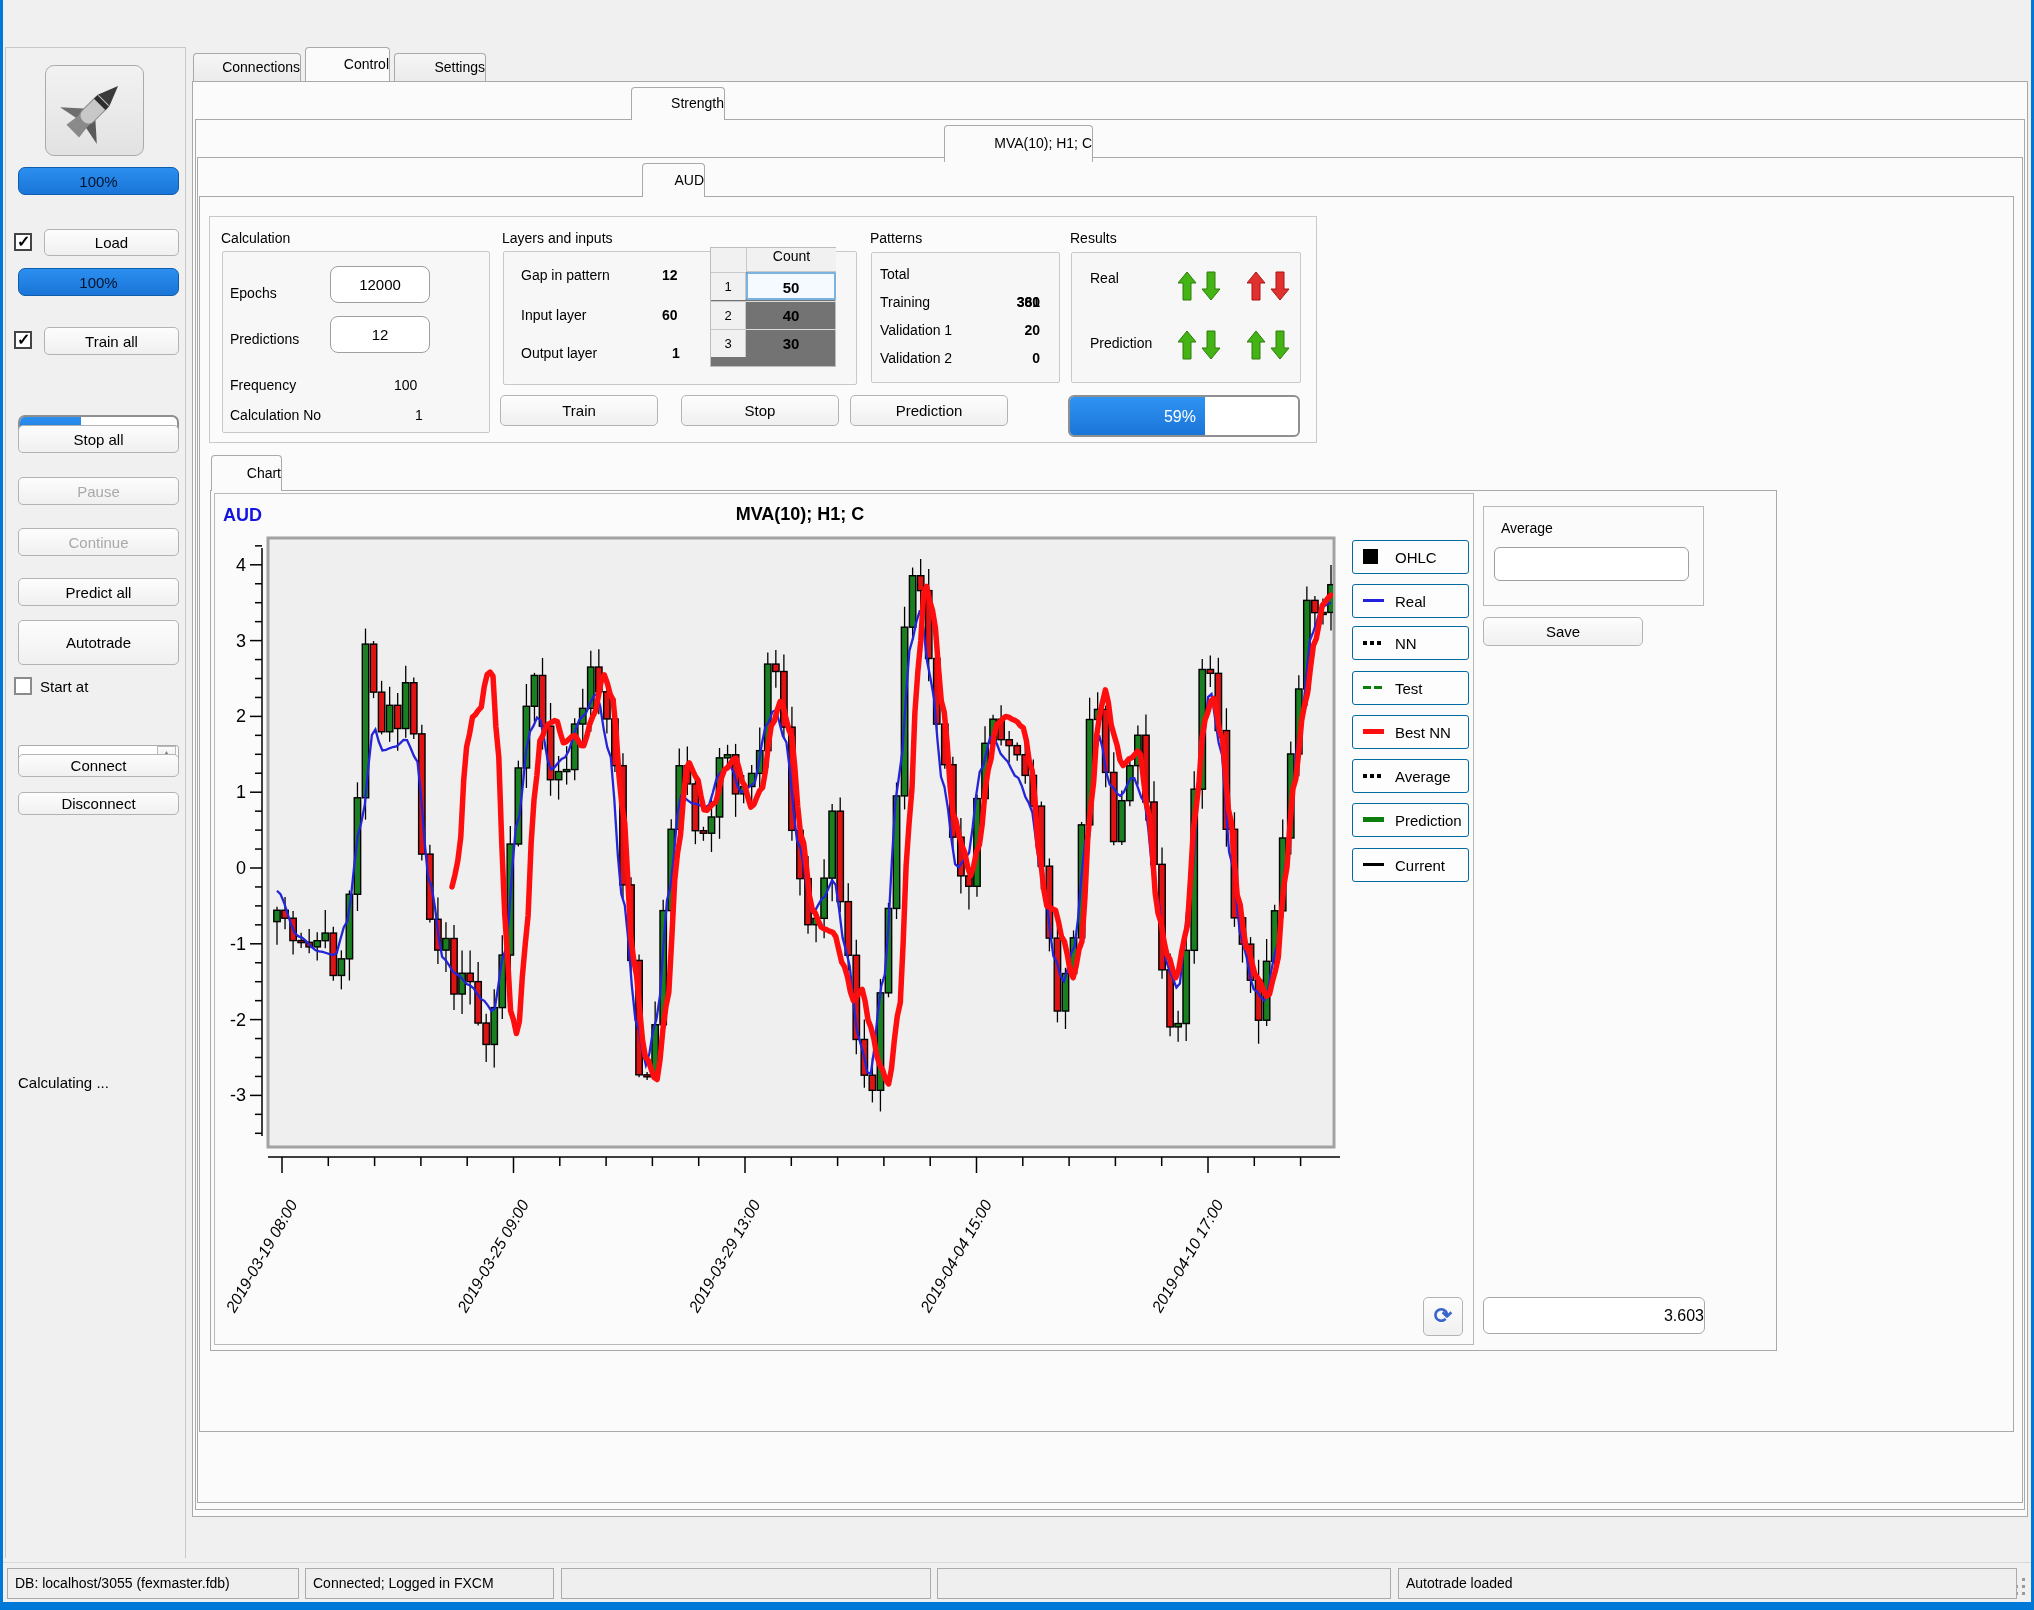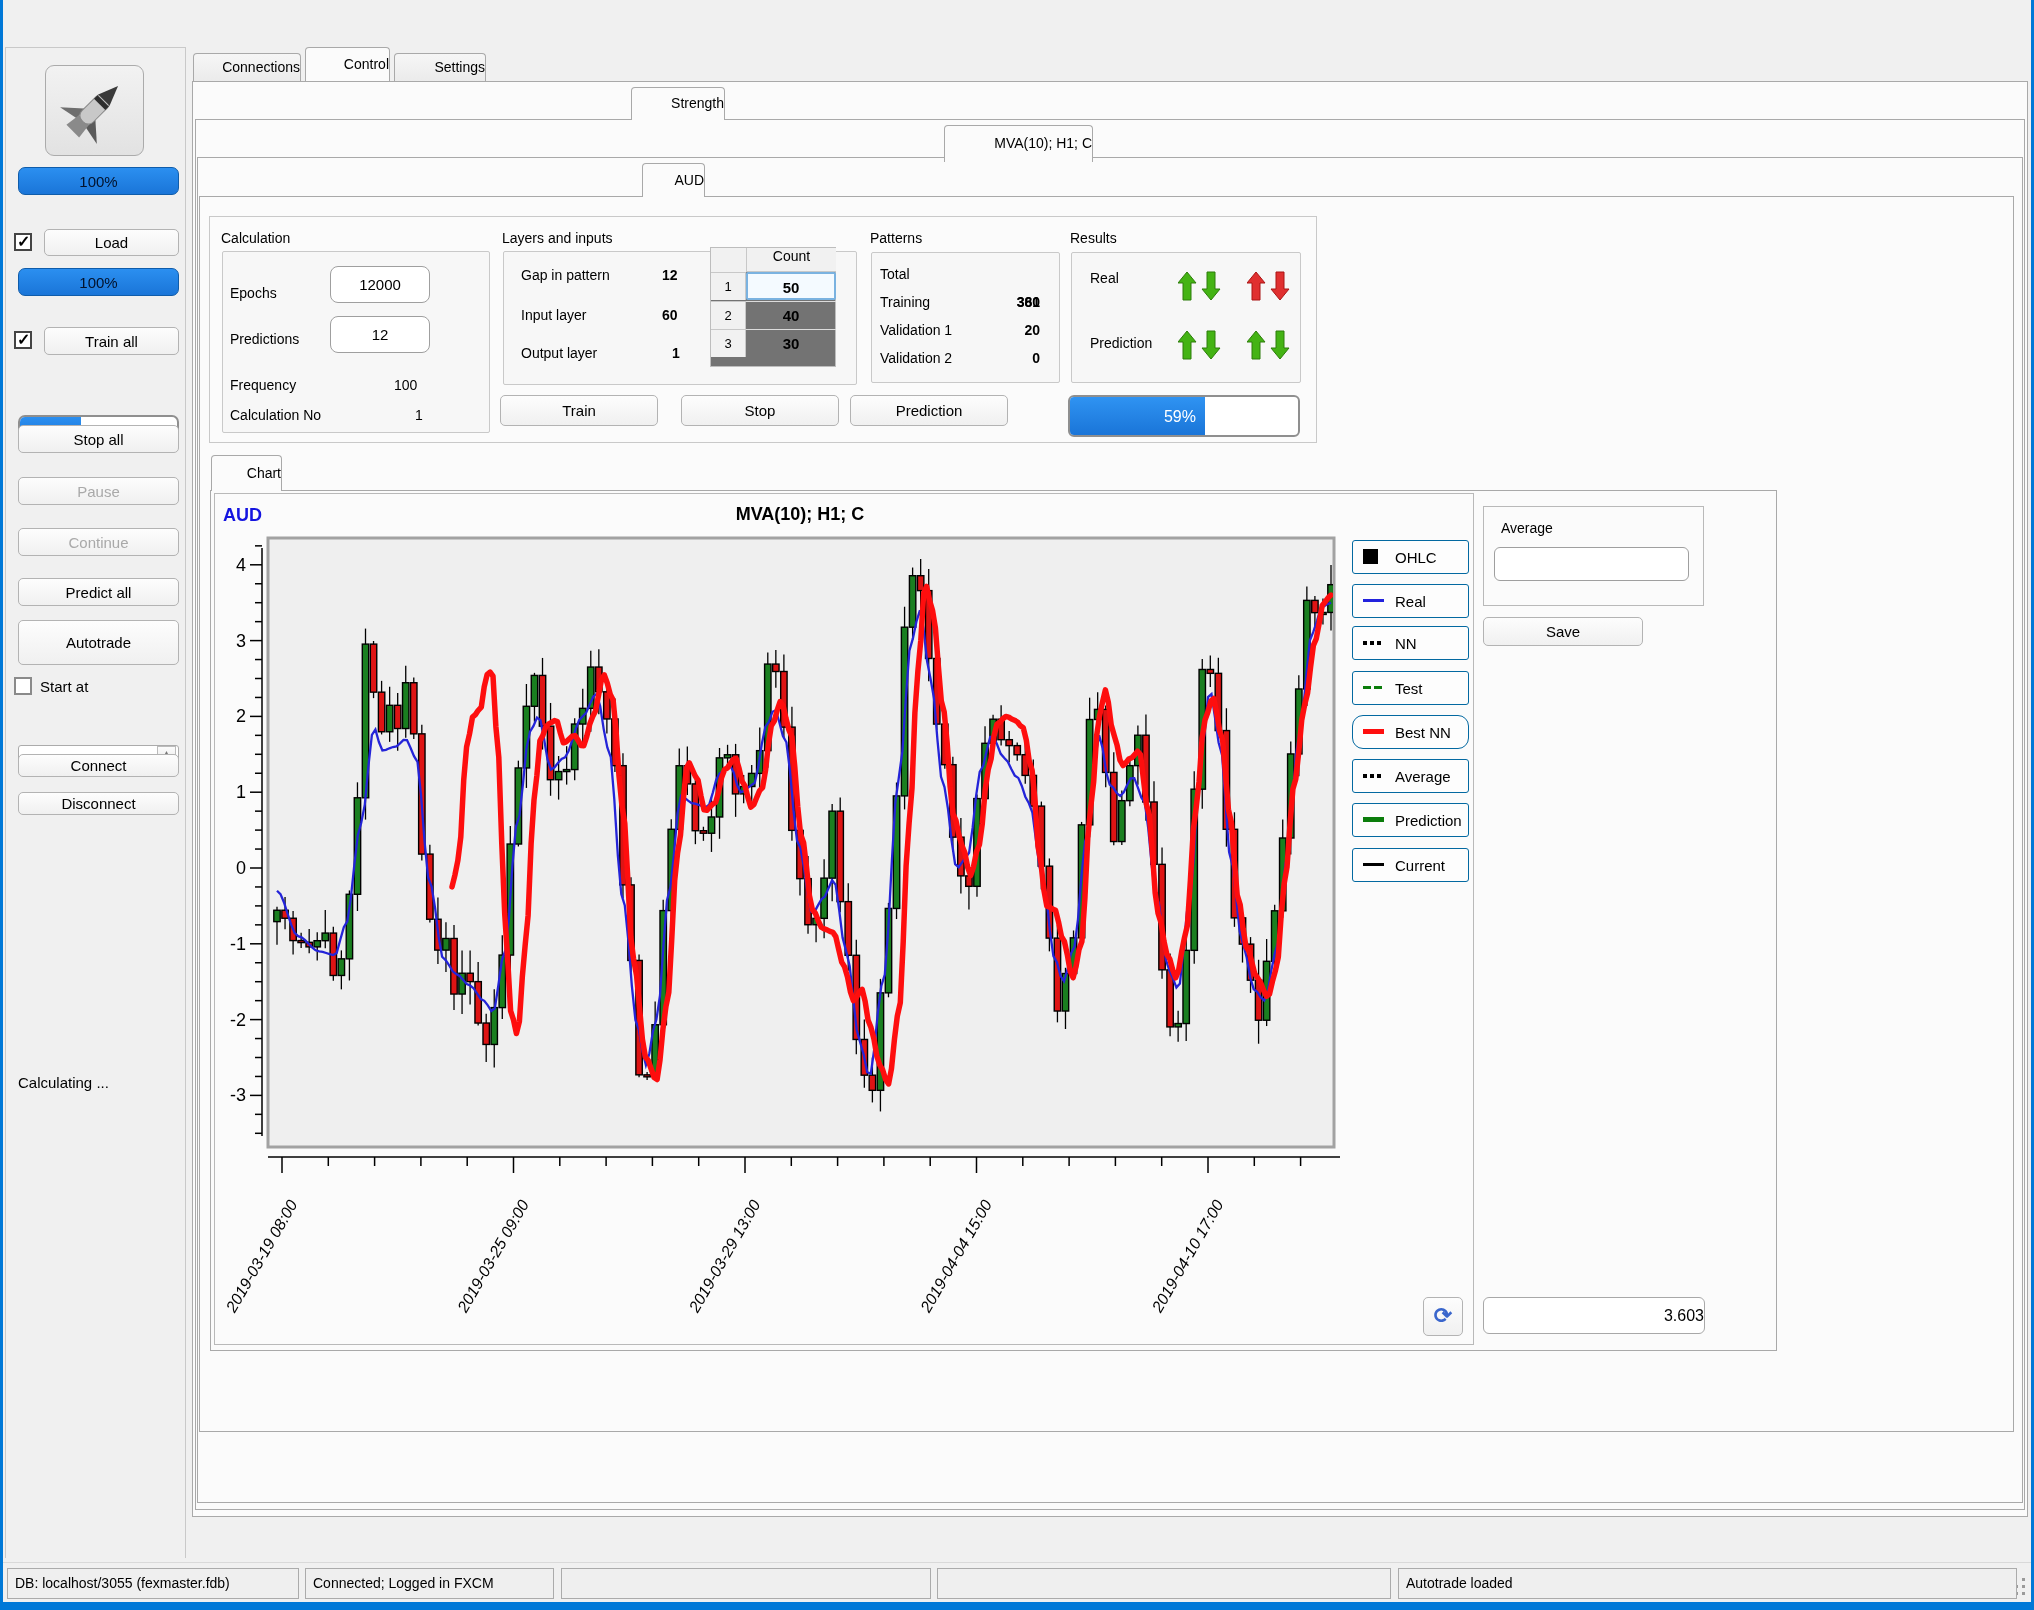--- a/index.html
+++ b/index.html
@@ -602,21 +602,21 @@
         <div class="legend-label">Real</div>
       </div>
       <div class="legend-item" style="top: 626px;">
         <div class="legend-swatch" style="width: 4px; height: 4px; background: rgb(0, 0, 0); margin-top: -2px; box-shadow: rgb(0, 0, 0) 7px 0px 0px, rgb(0, 0, 0) 14px 0px 0px;"></div>
         <div class="legend-label">NN</div>
       </div>
       <div class="legend-item" style="top: 671px;">
         <div class="legend-swatch" style="width: 8px; height: 3px; background: rgb(11, 125, 11); margin-top: -2px; box-shadow: rgb(11, 125, 11) 11px 0px 0px;"></div>
         <div class="legend-label">Test</div>
       </div>
-      <div class="legend-item" style="top: 715px; border-radius: 11px;">
+      <div class="legend-item" style="top: 715px;">
         <div class="legend-swatch" style="width: 21px; height: 5px; background: rgb(254, 14, 14); margin-top: -3px;"></div>
         <div class="legend-label">Best NN</div>
       </div>
       <div class="legend-item" style="top: 759px;">
         <div class="legend-swatch" style="width: 4px; height: 4px; background: rgb(0, 0, 0); margin-top: -2px; box-shadow: rgb(0, 0, 0) 7px 0px 0px, rgb(0, 0, 0) 14px 0px 0px;"></div>
         <div class="legend-label">Average</div>
       </div>
       <div class="legend-item" style="top: 803px;">
         <div class="legend-swatch" style="width: 21px; height: 5px; background: rgb(11, 125, 11); margin-top: -3px;"></div>
         <div class="legend-label">Prediction</div>

